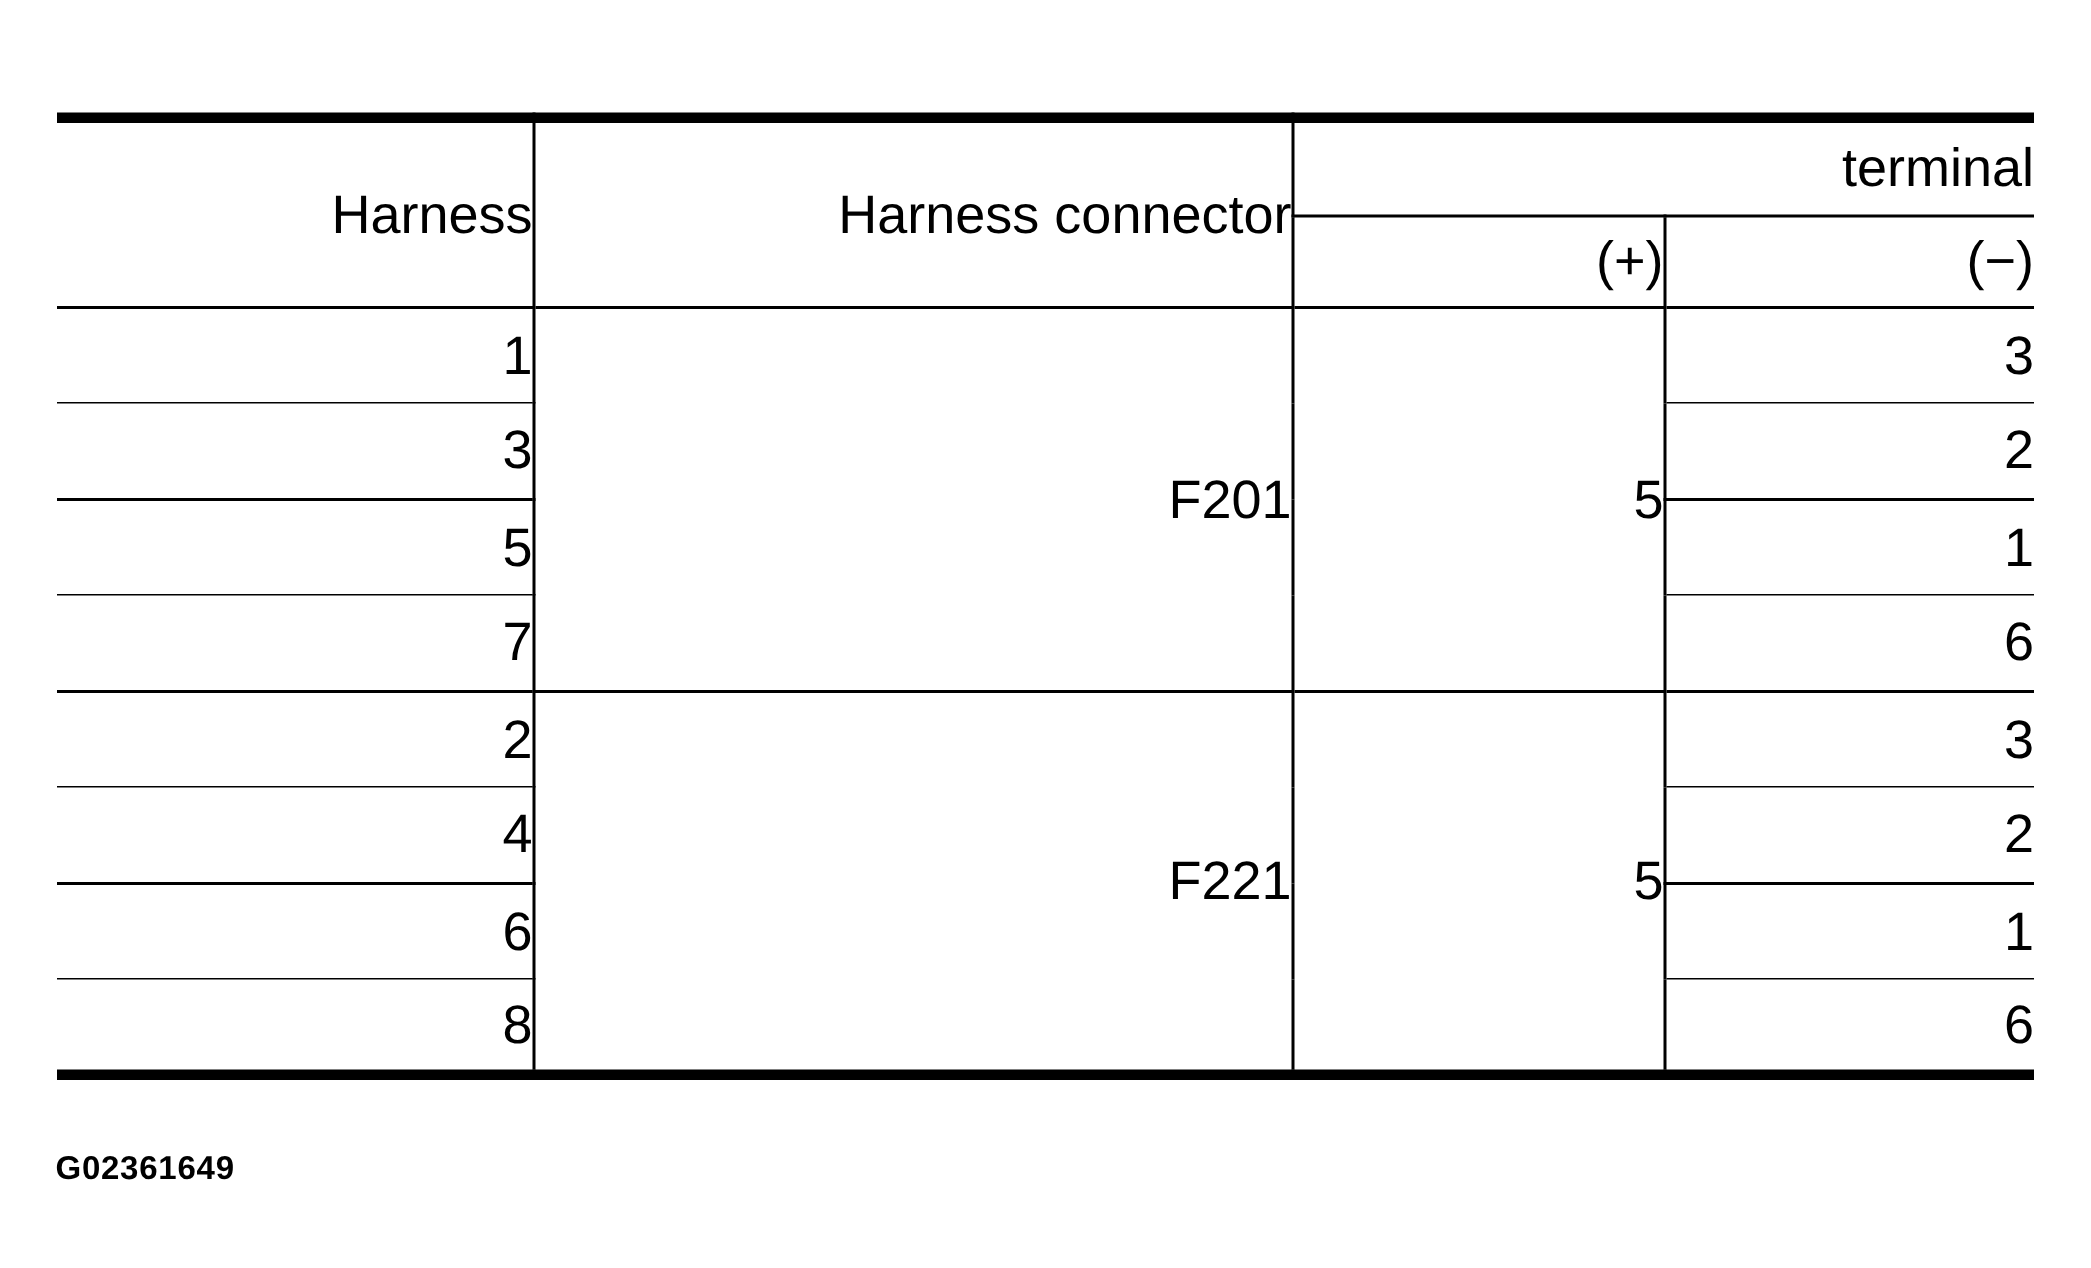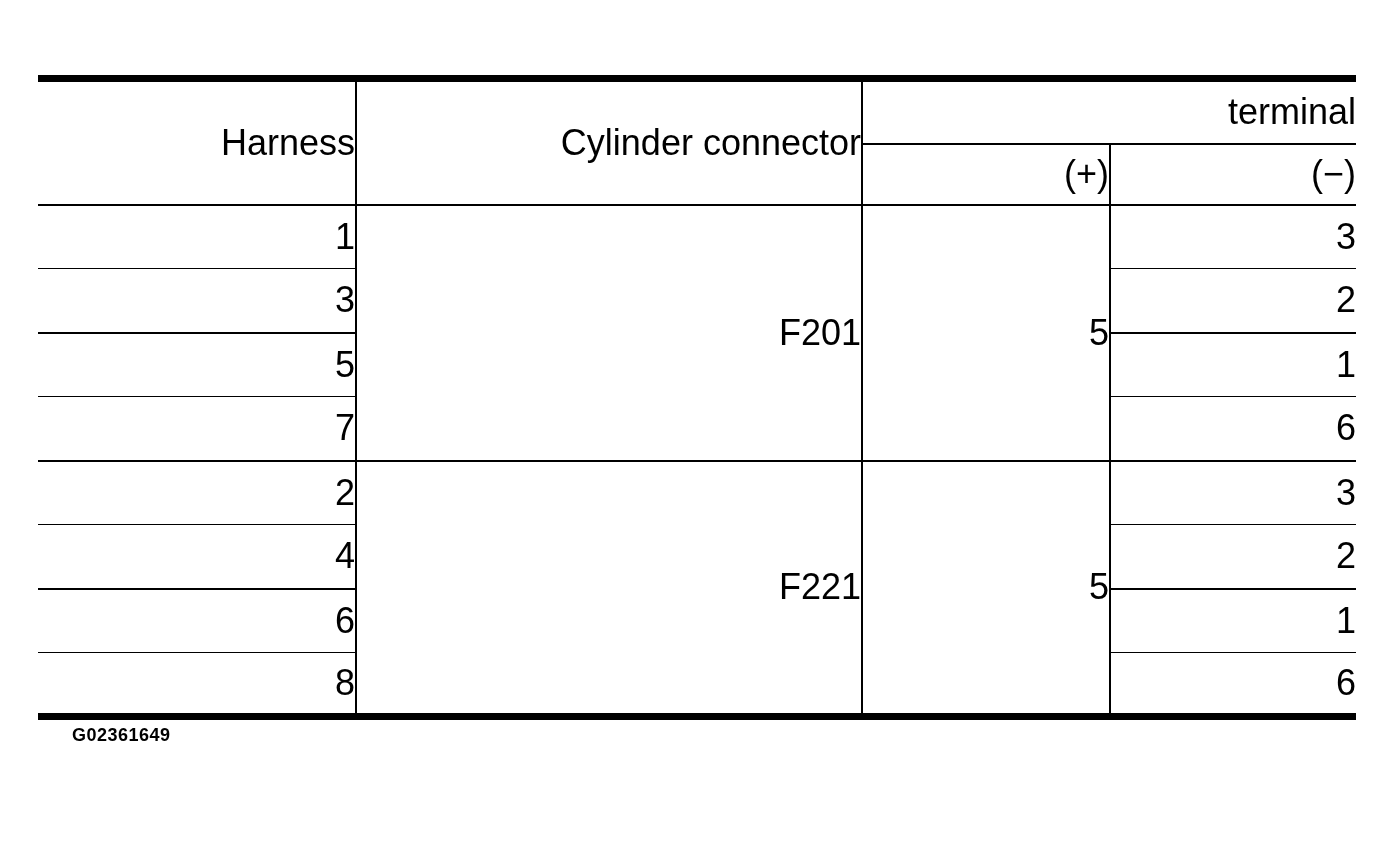--- a/index.html
+++ b/index.html
@@ -46,43 +46,42 @@
   
   .hb { border-bottom: 2px solid #000; }
 
   
   .sep1 { border-bottom: 1px solid #000; }
   .sep2 { border-bottom: 2px solid #000; }
 
   .caption {
     position: absolute;
     left: 37px;
-    top: 725px;
-    font-size: 18px;
+    top: 766px;
+    font-size: 22px;
     font-weight: bold;
     letter-spacing: 0.5px;
-    margin-left: 35px;
   }
 </style>
 </head>
 <body>
 
 <div class="page">
 
   <table class="spec-table">
     <colgroup>
       <col style="width:318px">
       <col style="width:506px">
       <col style="width:248px">
       <col style="width:246px">
     </colgroup>
     <thead>
       <tr class="hrow1">
         <th rowspan="2" class="hb">Harness</th>
-        <th rowspan="2" class="vline hb">Cylinder connector</th>
+        <th rowspan="2" class="vline hb">Harness connector</th>
         <th colspan="2" class="vline hb">terminal</th>
       </tr>
       <tr class="hrow2">
         <th class="vline hb">(+)</th>
         <th class="vline hb">(−)</th>
       </tr>
     </thead>
     <tbody>
 
       <tr>

